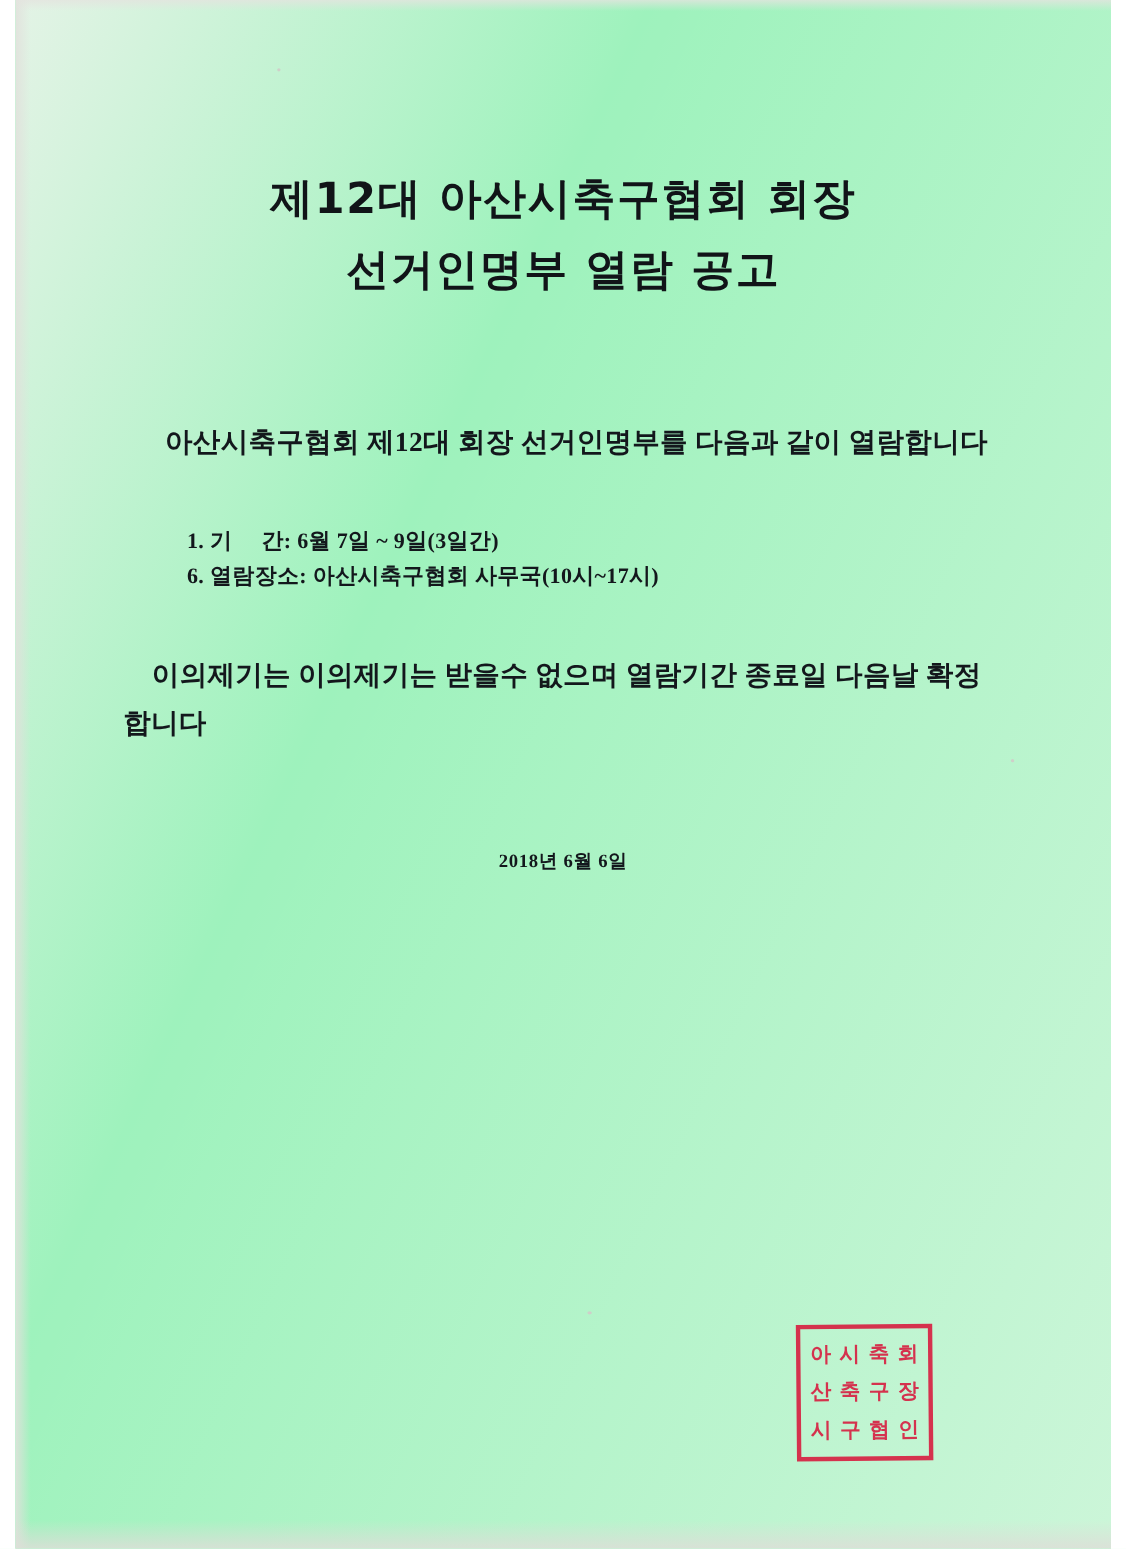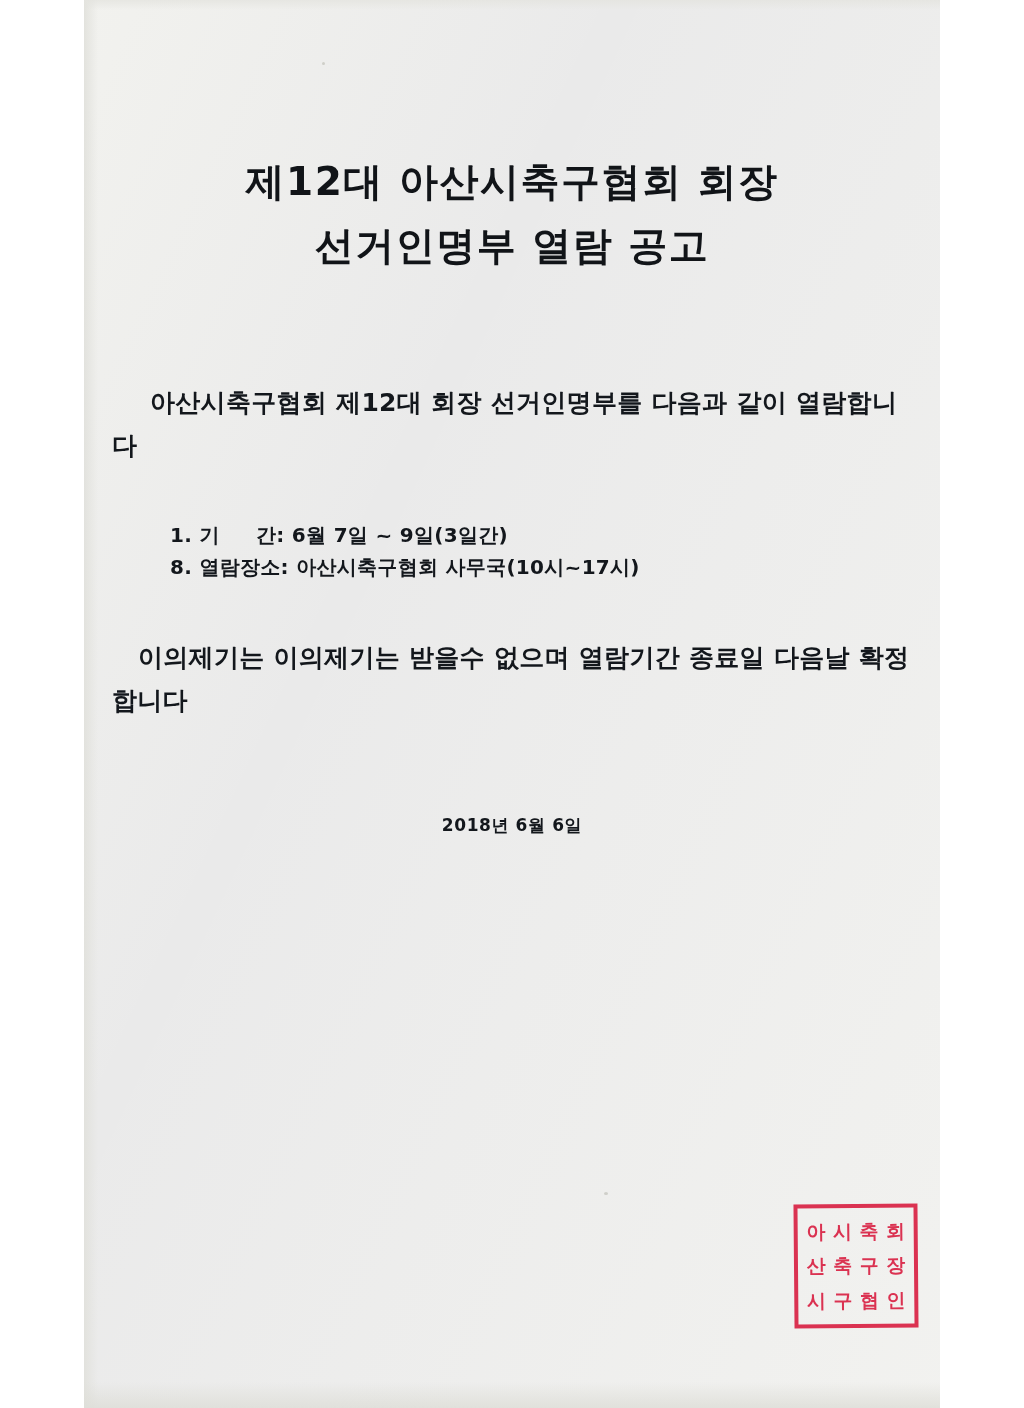--- a/index.html
+++ b/index.html
@@ -5,24 +5,24 @@
   html, body {
     margin: 0;
     padding: 0;
     background: #ffffff;
   }
   body {
     font-family: "DejaVu Sans", "Liberation Sans", sans-serif;
   }
   .page {
     position: relative;
-    width: 856px;
+    width: 996px;
     height: 1408px;
     margin: 0 auto;
-    background: #e5e5e5;
+    background: #86efac;
     overflow: hidden;
   }
   
   .scan-tint {
     position: absolute;
     inset: 0;
     background:
       linear-gradient(115deg, rgba(244,244,240,0.85) 0%, rgba(255,255,255,0.2) 35%, rgba(250,250,246,0.6) 100%);
     pointer-events: none;
   }
@@ -58,20 +58,21 @@
     font-size: 39px;
     letter-spacing: 1.5px;
     line-height: 1.55;
   }
   .title-line-1 { margin-top: 152px; }
   .title-line-2 { margin-top: 4px; }
 
   .body-block {
     margin: 2px auto;
     width: 800px;
+    font-family: Liberation Serif, serif;
   }
   .para {
     color: #13171c;
     font-size: 25px;
     line-height: 1.72;
     letter-spacing: 0.3px;
     font-weight: 600;
   }
   .intro {
     margin-top: 104px;
@@ -171,21 +172,21 @@
 
     <div class="doc-title title-line-1">제12대 아산시축구협회 회장</div>
     <div class="doc-title title-line-2">선거인명부 열람 공고</div>
 
     <div class="body-block">
 
       <div class="para intro">아산시축구협회 제12대 회장  선거인명부를 다음과 같이 열람합니다</div>
 
       <div class="items">
         <div class="item">1. 기     간: 6월 7일 ~ 9일(3일간)</div>
-        <div class="item">8. 열람장소: 아산시축구협회 사무국(10시~17시)</div>
+        <div class="item">6. 열람장소: 아산시축구협회 사무국(10시~17시)</div>
       </div>
 
       <div class="para notice">이의제기는 이의제기는 받을수 없으며 열람기간 종료일 다음날 확정합니다</div>
 
       <div class="date">2018년 6월 6일</div>
     </div>
 
     <div class="signature-wrap">
 
       <div class="seal">

